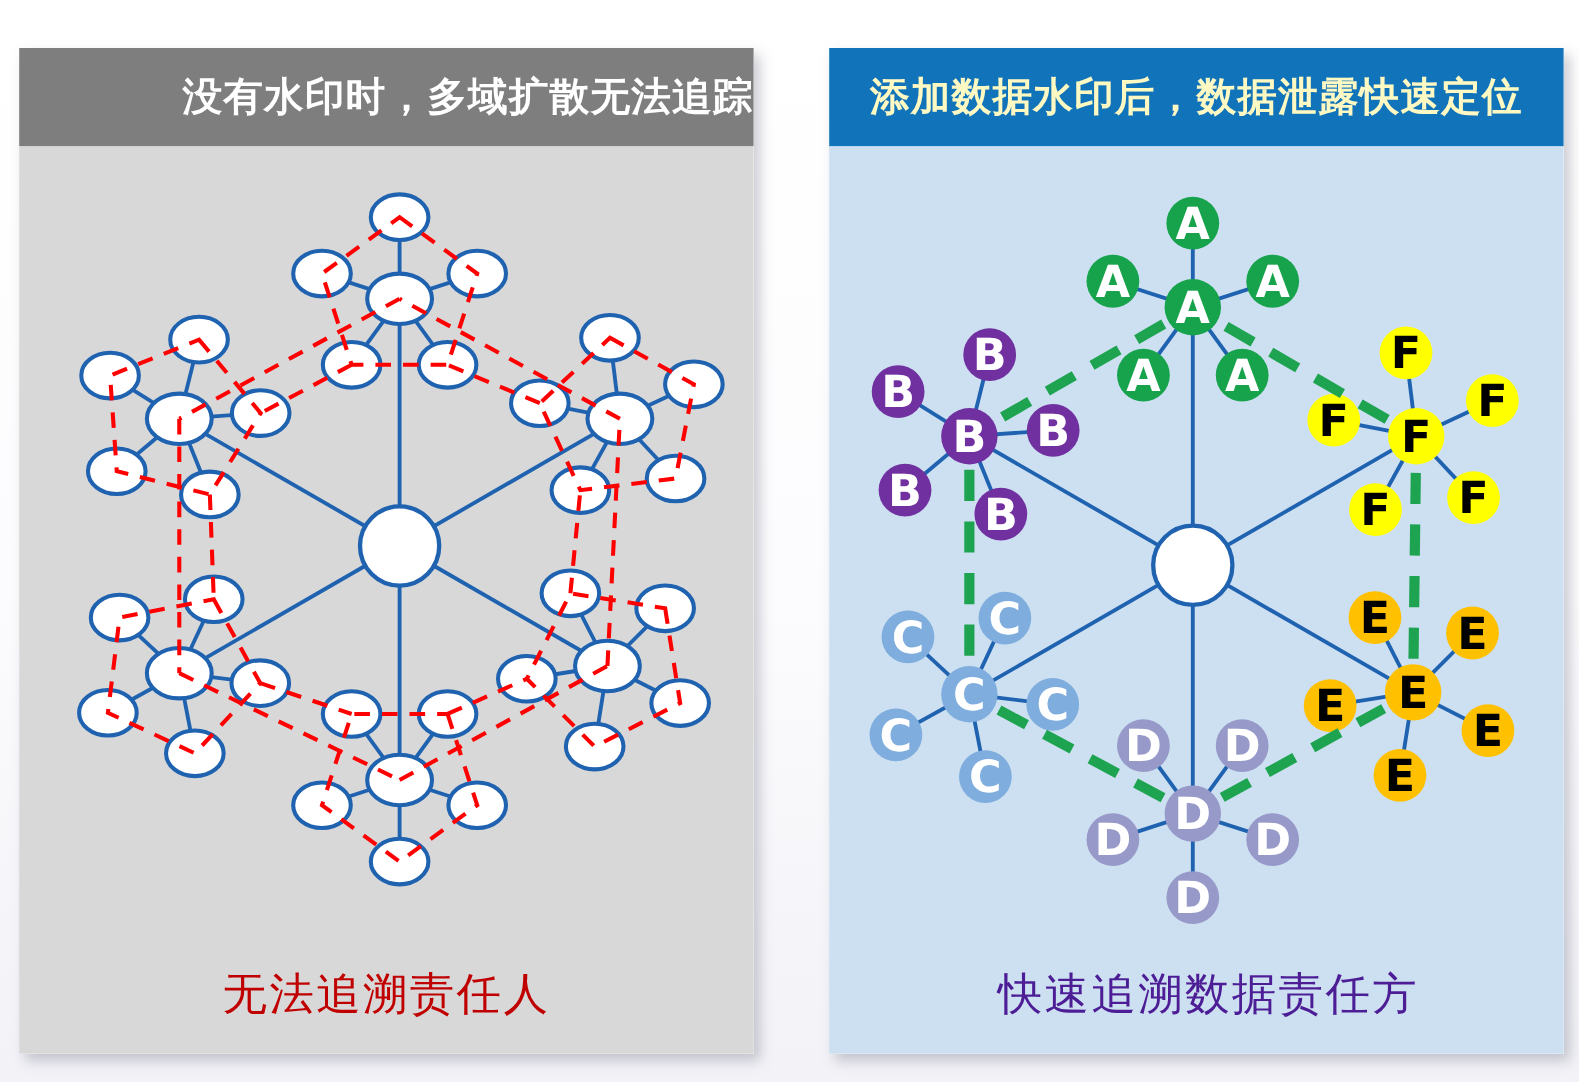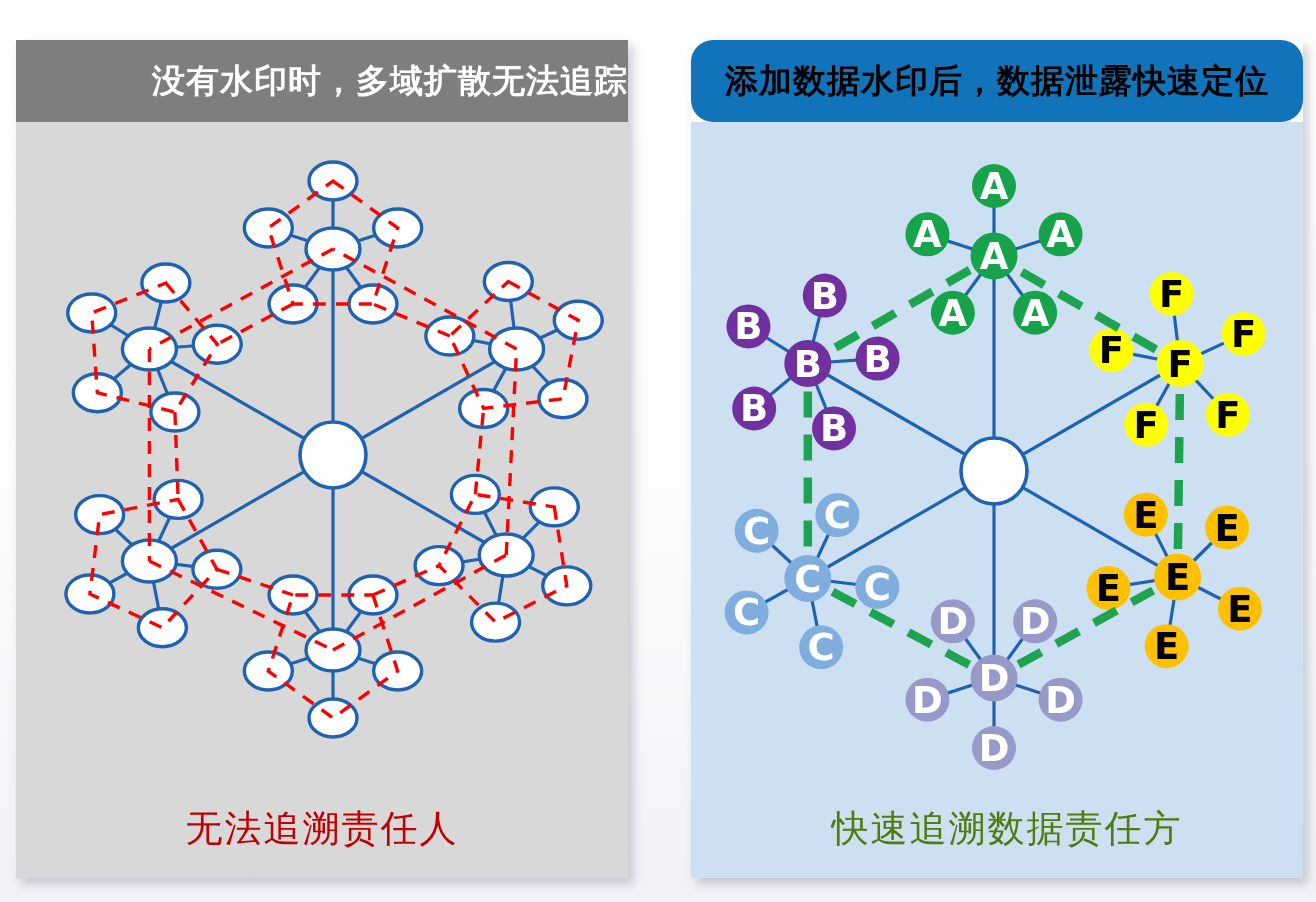--- a/index.html
+++ b/index.html
@@ -132,21 +132,21 @@
             <line x1="459.3337267745986" y1="372.411556355191" x2="467.6303314255501" y2="286.4741400854789"></line>
             <line x1="500.597385602301" y1="227" x2="317" y2="127"></line>
             <line x1="433.84673712785985" y1="214.02498831439496" x2="356.96939715588815" y2="182.0131556174964"></line>
           </g>
         </svg>
       <div class="caption" id="left-caption" style="color: rgb(192, 0, 0);">无法追溯责任人</div>
     </div>
   </div>
 
   <div class="panel panel-right">
-    <div class="panel-header" style="background: rgb(17, 115, 185); color: #000000; border-radius: 22px;">
+    <div class="panel-header" style="background: rgb(17, 115, 185); color: #fef9c3;">
       <span>添加数据水印后，数据泄露快速定位</span>
     </div>
     <div class="panel-body" id="right-body" style="background: rgb(205, 224, 242);">
       <svg id="right-svg" class="net" width="612" height="756" viewBox="0 0 612 756">
           <g stroke="#1f62b0" stroke-width="3.2">
             <line x1="303" y1="349" x2="303" y2="134"></line>
             <line x1="303" y1="134" x2="303" y2="64"></line>
             <line x1="303" y1="134" x2="369.57395614066075" y2="112.36881039375368"></line>
             <line x1="303" y1="134" x2="344.1449676604731" y2="190.63118960624632"></line>
             <line x1="303" y1="134" x2="261.8550323395269" y2="190.63118960624632"></line>
@@ -259,17 +259,17 @@
           </g>
           <g stroke="#1ea450" stroke-width="8.5" fill="none" stroke-dasharray="26 17">
             <line x1="278.75128869403574" y1="148" x2="141.05324949230996" y2="227.5"></line>
             <line x1="116.80453818634567" y1="269.5" x2="116.80453818634567" y2="428.5"></line>
             <line x1="141.49963186819662" y1="469.69667943251653" x2="278.30490631814905" y2="542.8033205674834"></line>
             <line x1="327.53283572471213" y1="542.5040757521284" x2="462.0645498775889" y2="468.4959242478716"></line>
             <line x1="486.93809168308934" y1="427.00207294518907" x2="488.854755732866" y2="269.49792705481093"></line>
             <line x1="464.94675050769007" y1="227.5" x2="327.24871130596426" y2="148"></line>
           </g>
         </svg>
-      <div class="caption" id="right-caption" style="color: #4d7c0f; padding-left: 20px;">快速追溯数据责任方</div>
+      <div class="caption" id="right-caption" style="color: #4c1d95; padding-left: 20px;">快速追溯数据责任方</div>
     </div>
   </div>
 
 </div>
 
 </body></html>

